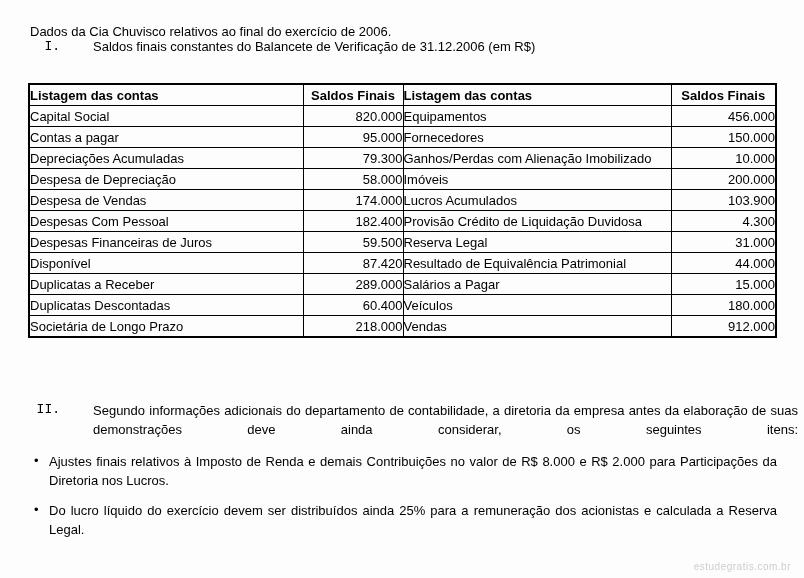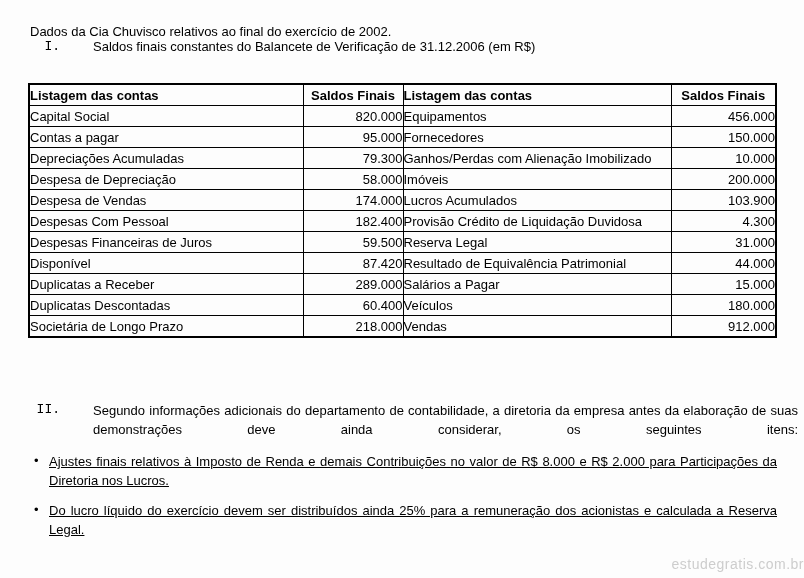--- a/index.html
+++ b/index.html
@@ -61,37 +61,36 @@
   th.val-h { text-align: center; }
   .bullet-item .marker {
     position: absolute; left: 34px;
     font-size: 13px;
   }
   .bullet-item .btext {
     position: absolute; left: 49px; width: 728px;
     font-size: 13px;
     text-align: justify;
     line-height: 18.5px;
-    text-decoration: underline;
   }
   #bullet1 .marker, #bullet1 .btext { top: 453px; }
   #bullet2 .marker, #bullet2 .btext { top: 502px; }
   .watermark {
-    position: absolute; right: 0; bottom: 6px;
-    font-size: 14px;
+    position: absolute; right: 13px; bottom: 6px;
+    font-size: 10px;
     color: #cdcdcd;
     letter-spacing: 0.5px;
   }
 </style>
 </head>
 <body>
 
 <div id="doc">
 
-  <p class="intro">Dados da Cia Chuvisco relativos ao final do exercício de 2002.</p>
+  <p class="intro">Dados da Cia Chuvisco relativos ao final do exercício de 2006.</p>
 
   <span class="sec-number" id="sec1-number">I.</span>
   <span class="sec-text" id="sec1-text">Saldos finais constantes do Balancete de Verificação de 31.12.2006 (em R$)</span>
 
   <table class="balance-table">
     <colgroup>
       <col class="col-acct-l">
         <col class="col-val-l">
         <col class="col-acct-r">
         <col class="col-val-r">

